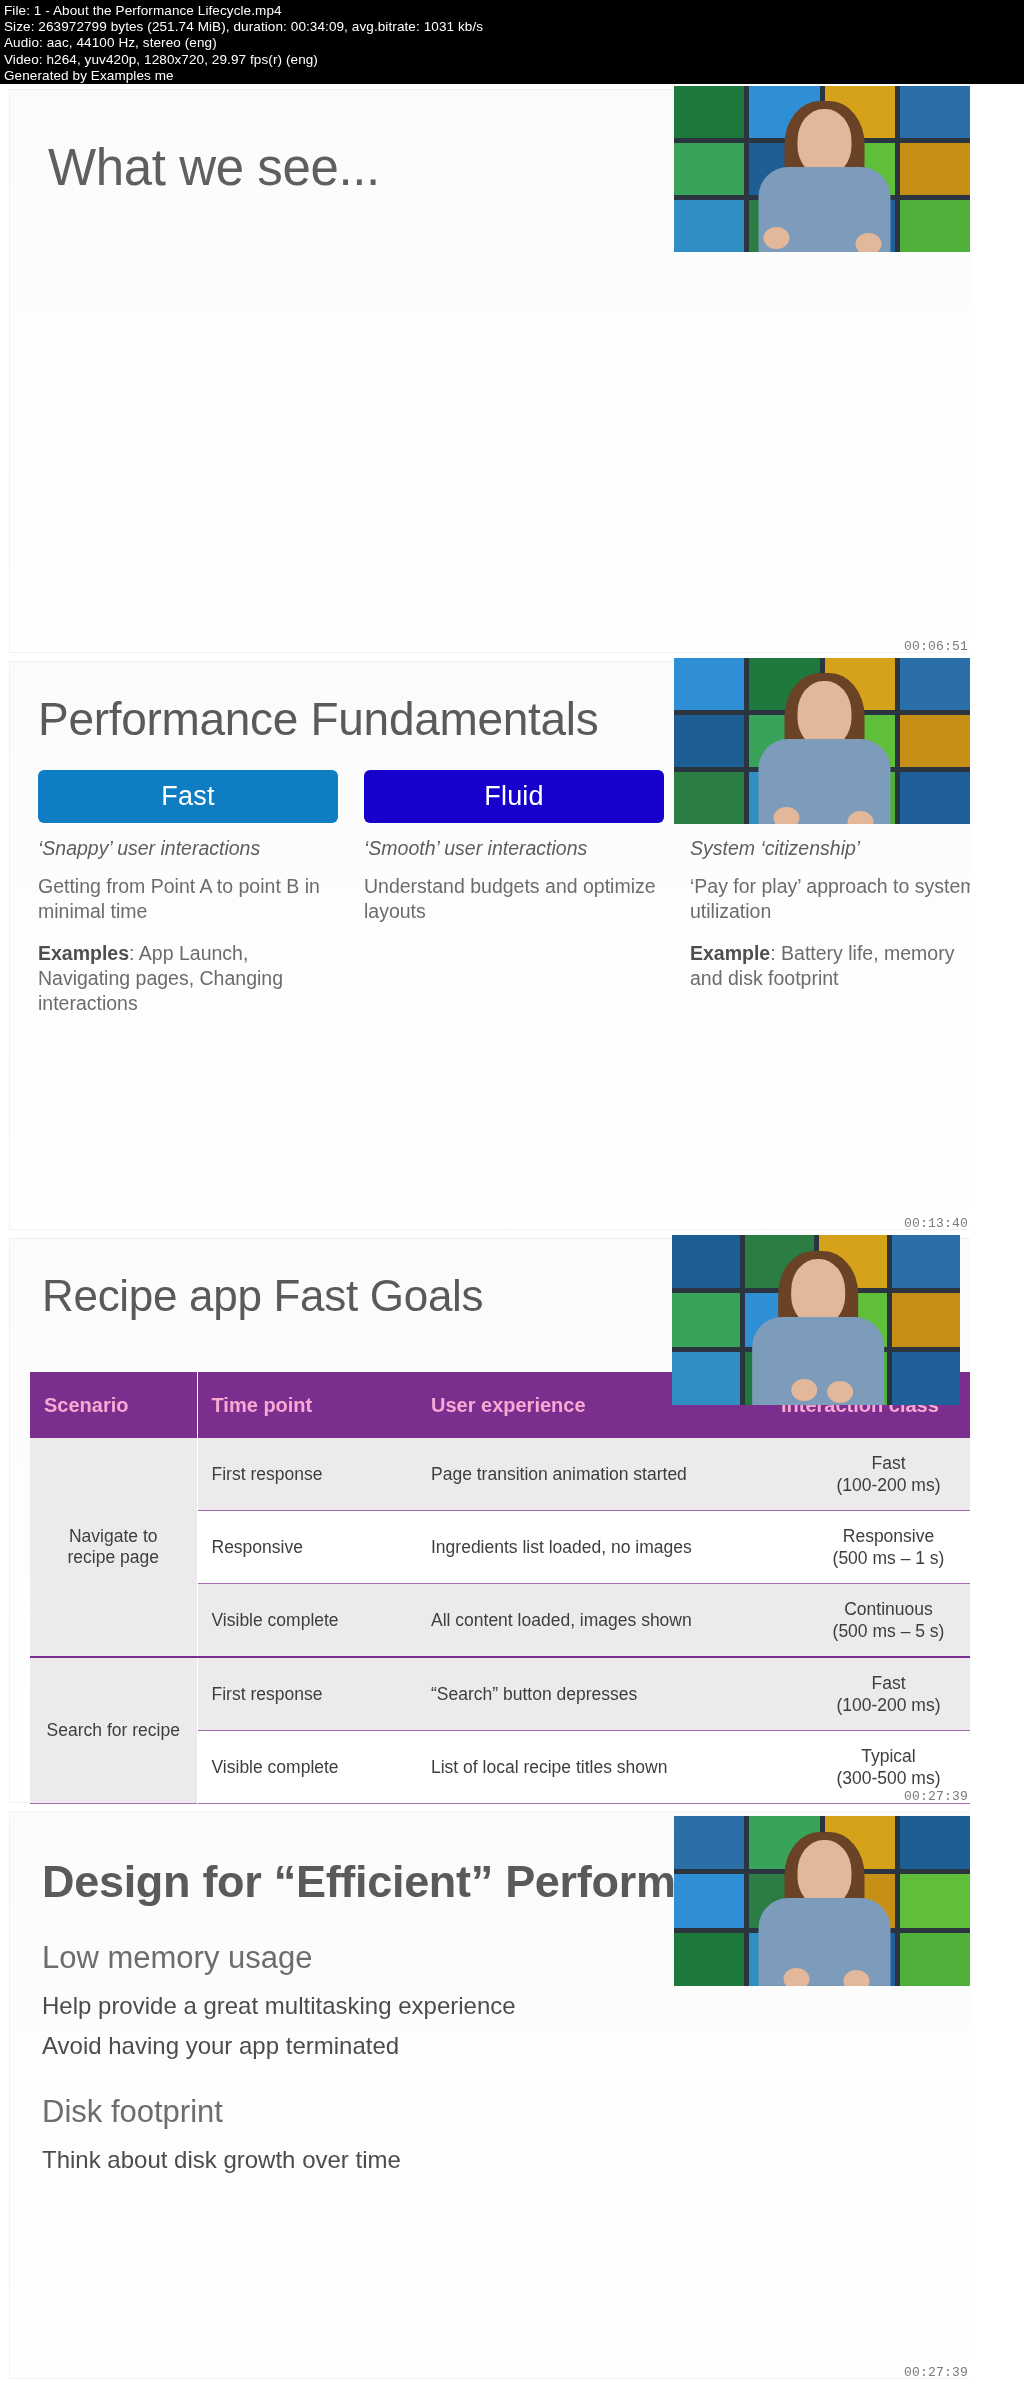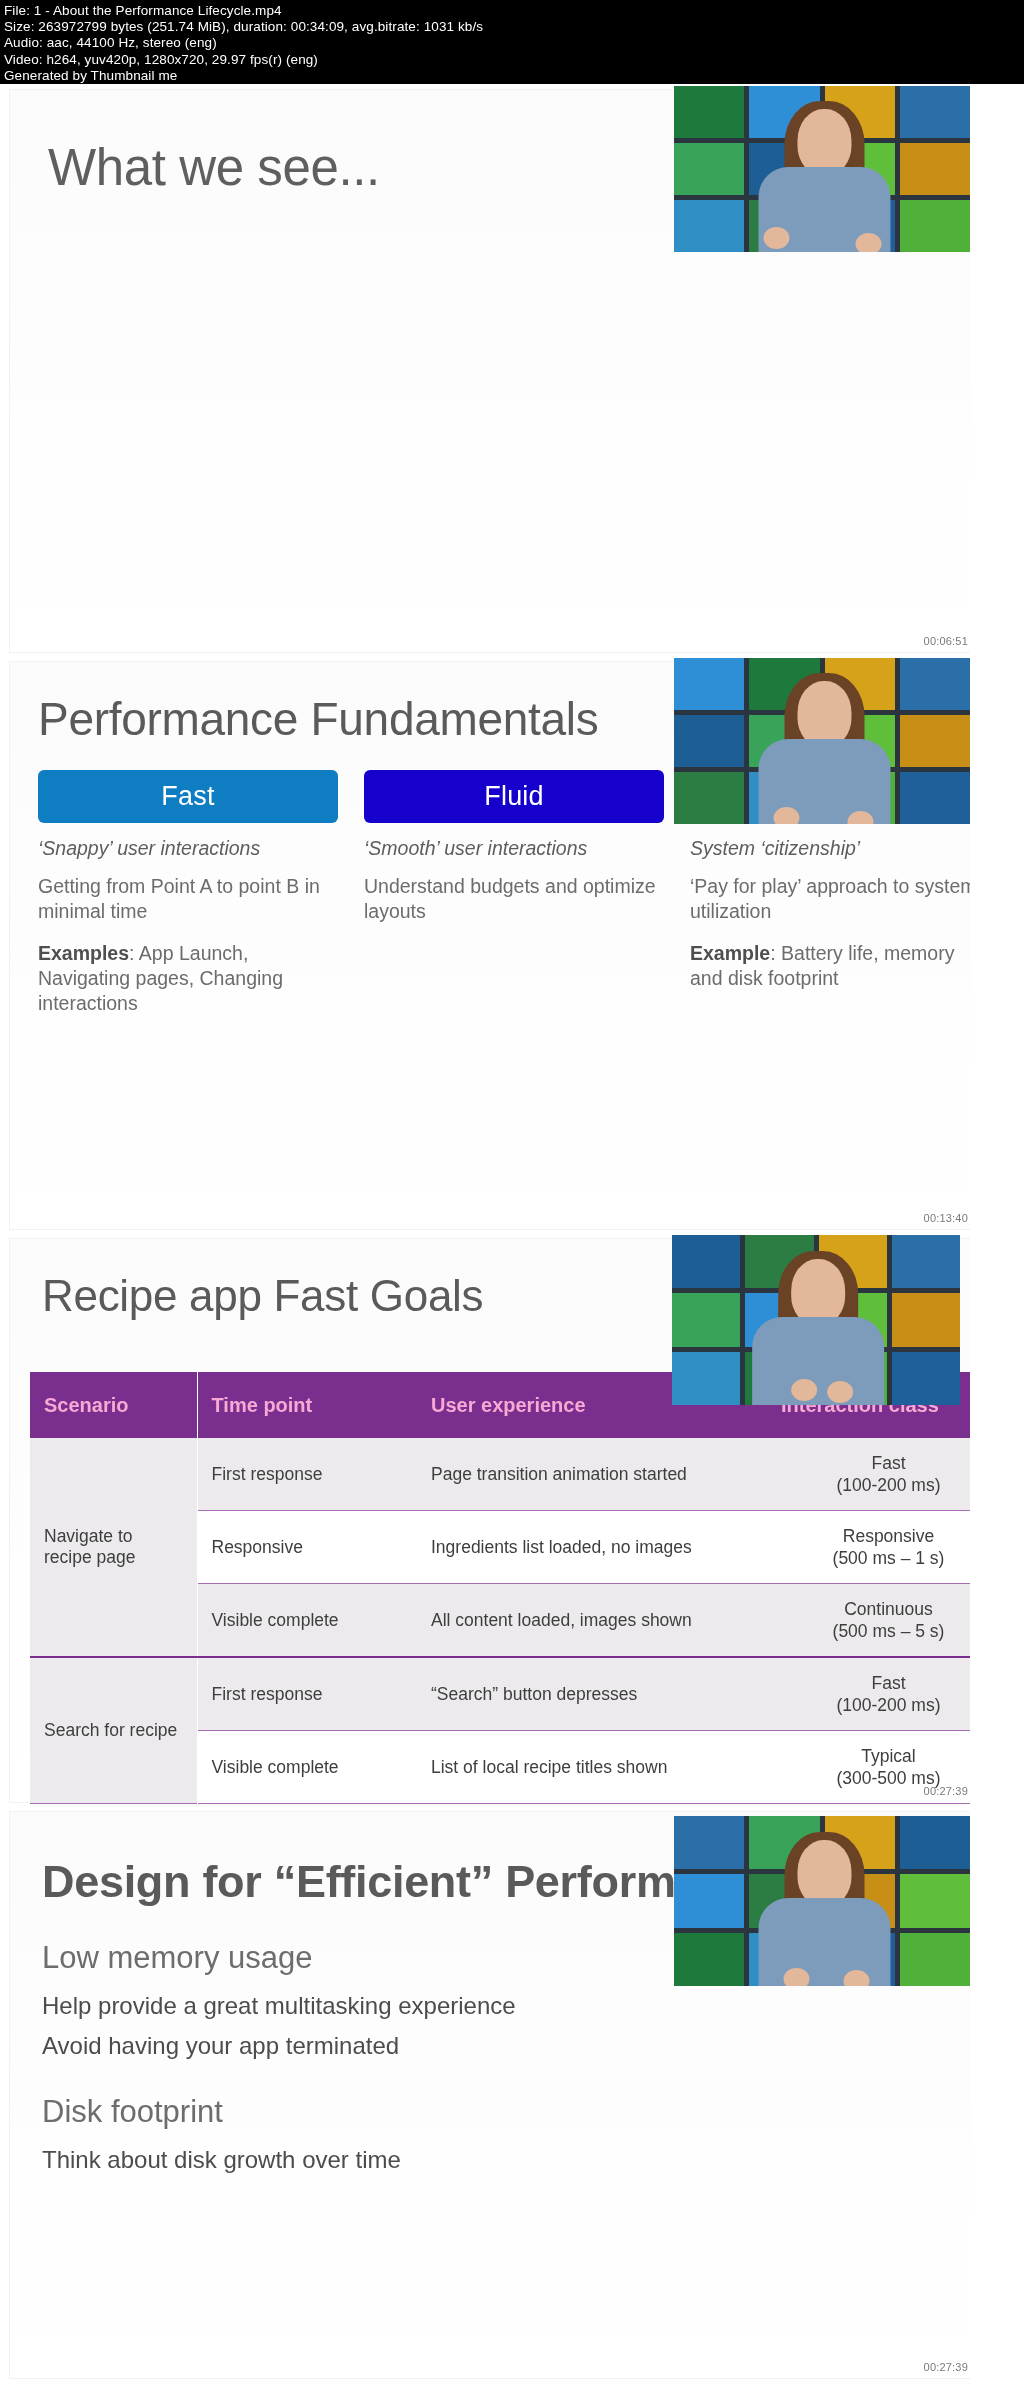--- a/index.html
+++ b/index.html
@@ -96,23 +96,23 @@
     position: absolute;
     width: 26px; height: 22px;
     border-radius: 50%;
     background: #e2b79a;
   }
 
   
   .timestamp {
     position: absolute;
     right: 2px;
-    bottom: 9px;
-    font-family: Liberation Sans, sans-serif;
-    font-size: 11px;
+    bottom: 2px;
+    font-family: Liberation Mono, monospace;
+    font-size: 13px;
     color: #7a7a7a;
     letter-spacing: .2px;
     z-index: 8;
   }
 
   
   #slide1 { height: 572px; }
   #slide1 .title {
     position: absolute;
     left: 38px; top: 48px;
@@ -207,20 +207,21 @@
   .goals-table .c-time { width: 220px; }
   .goals-table .c-ux { width: 350px; }
   .goals-table .c-class { width: 243px; text-align: center; line-height: 22px; }
   .goals-table tbody tr { border-bottom: 1px solid #a86cb5; }
   .goals-table tbody tr:last-child { border-bottom: 1px solid #a86cb5; }
   .grp-sep td { border-top: 2px solid #7a2f8f !important; }
   .sc-cell {
     background: #eceaec !important;
     border-right: 1px solid #ffffff;
     border-bottom: none;
+    text-align: center;
   }
 
   
   #slide4 { height: 576px; }
   #slide4 .title {
     position: absolute;
     left: 32px; top: 44px;
     font-size: 45px;
     font-weight: 700;
     color: #5a5a5a;
@@ -244,21 +245,21 @@
   }
 </style>
 </head>
 <body>
 
 <div class="info-header">
   <div class="info-line">File: 1 - About the Performance Lifecycle.mp4</div>
   <div class="info-line">Size: 263972799 bytes (251.74 MiB), duration: 00:34:09, avg.bitrate: 1031 kb/s</div>
   <div class="info-line">Audio: aac, 44100 Hz, stereo (eng)</div>
   <div class="info-line">Video: h264, yuv420p, 1280x720, 29.97 fps(r) (eng)</div>
-  <div class="info-line">Generated by Thumbnail me</div>
+  <div class="info-line">Generated by Examples me</div>
 </div>
 
 <div class="sheet">
 
   <div class="slide" id="slide1">
     <div class="slide-canvas">
       <div class="title">What we see...</div>
     </div>
     <div class="webcam">
       <div class="wall">

